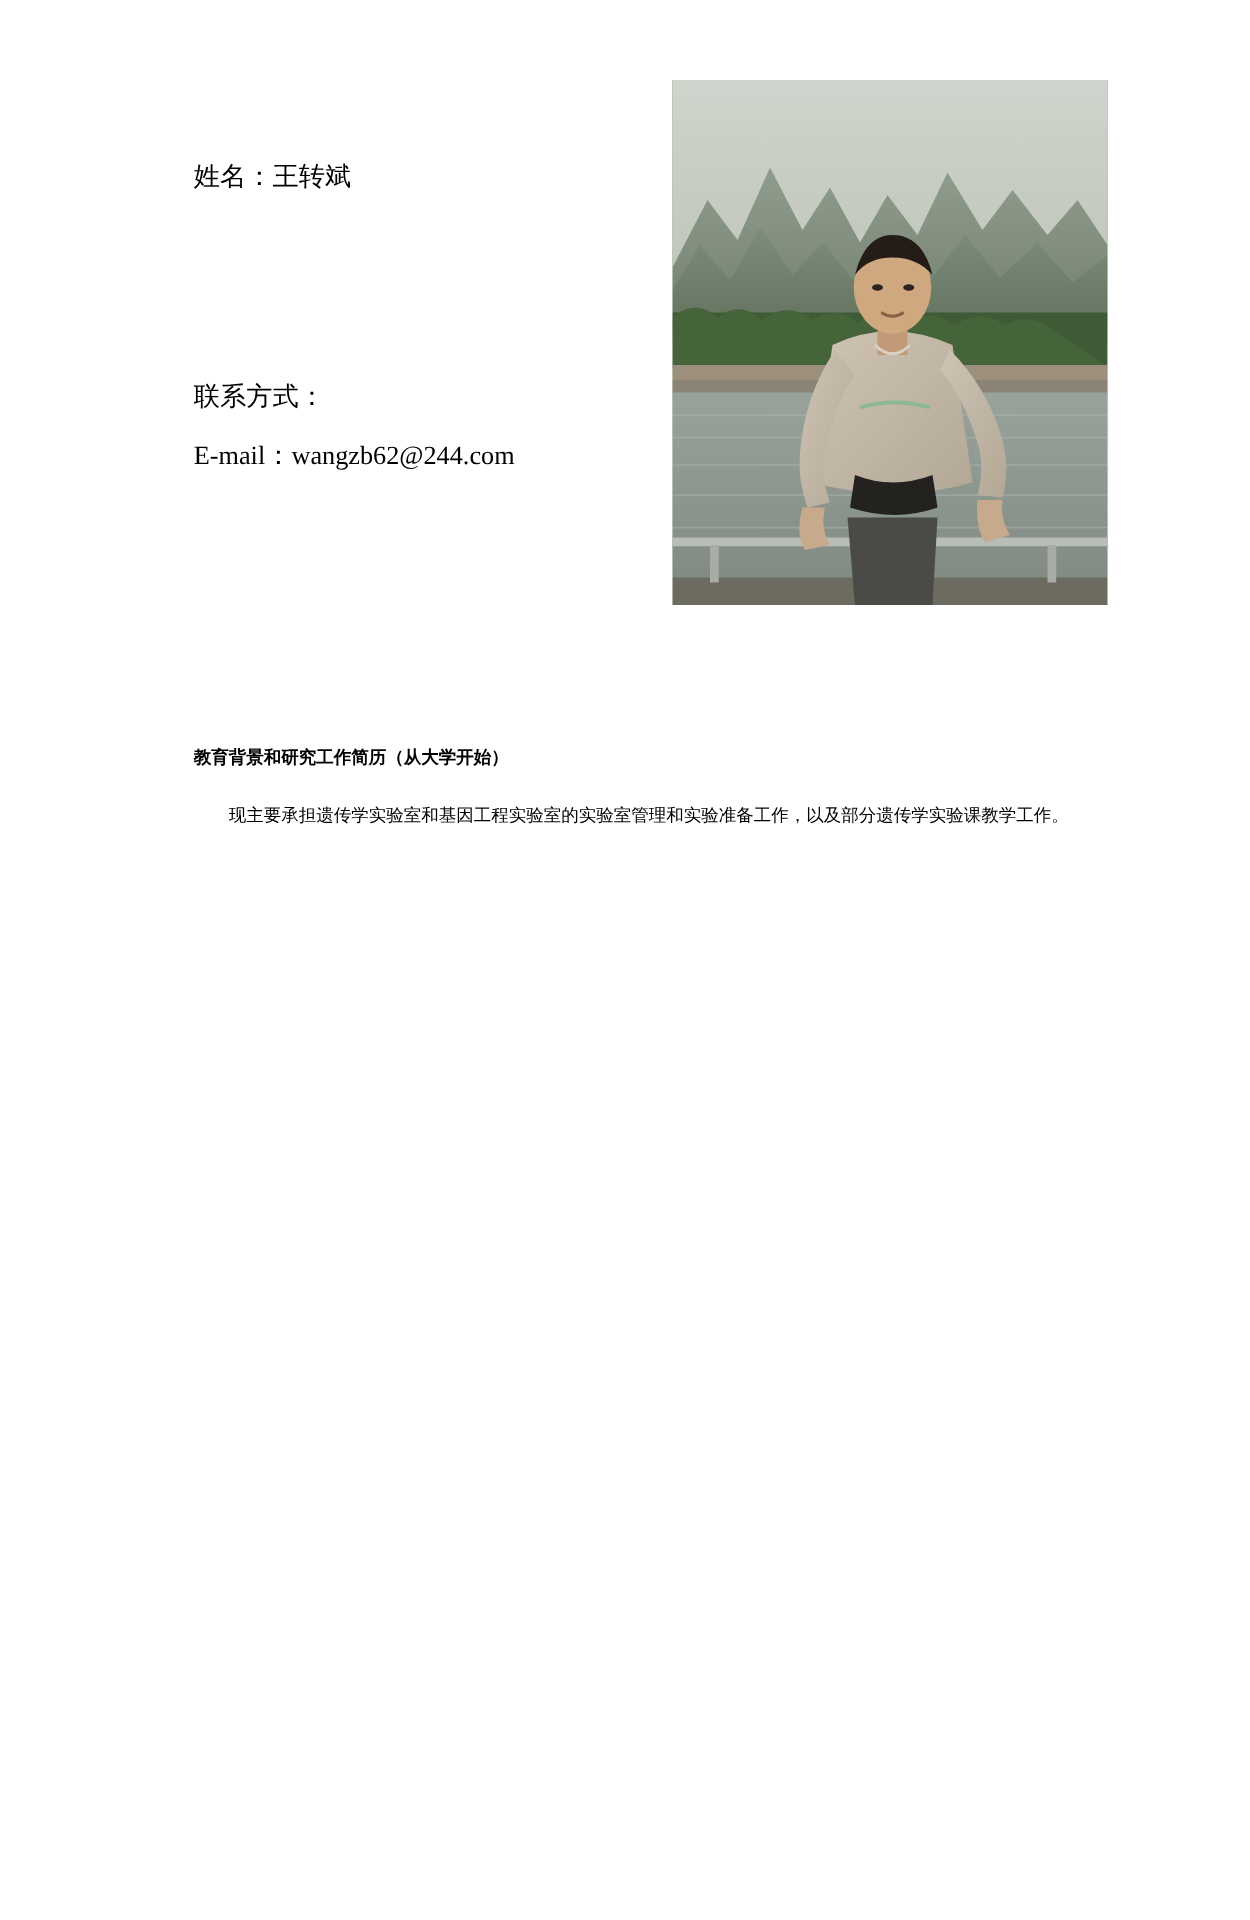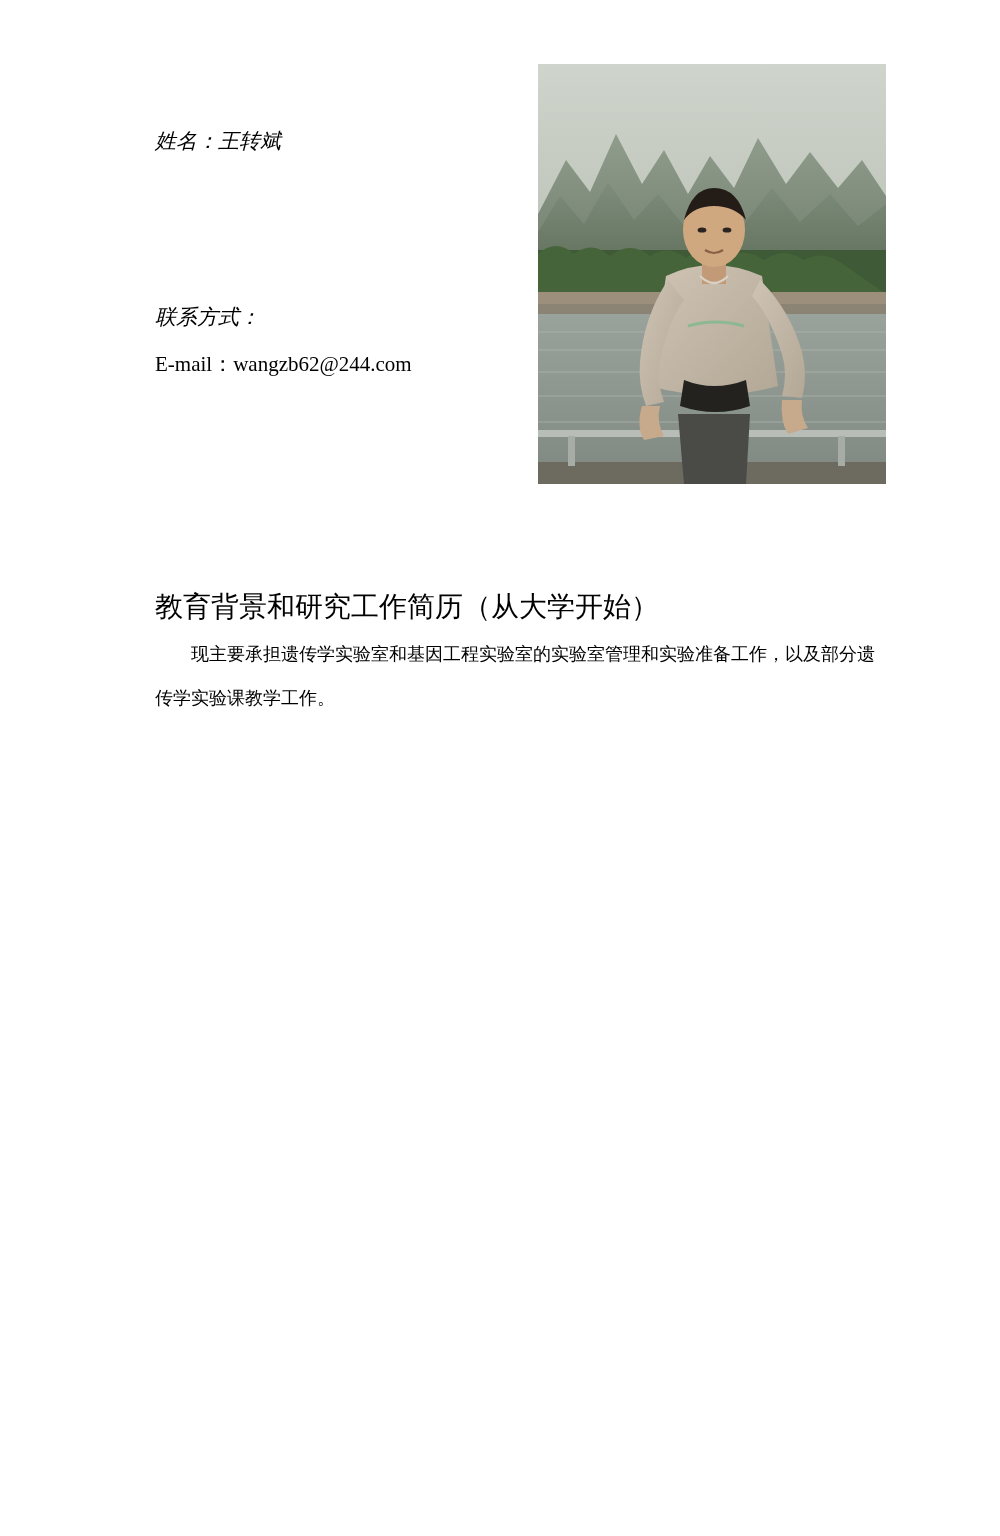--- a/index.html
+++ b/index.html
@@ -38,42 +38,42 @@
     position: absolute;
     left: 155px;
     top: 118px;
     width: 370px;
   }
   .line {
     font-size: 21px;
     line-height: 47px;
     white-space: nowrap;
   }
-  .line.cn { font-family: "Liberation Serif", "DejaVu Serif", serif; font-style: italic; }
+  .line.cn { font-family: "Liberation Serif", "DejaVu Serif", serif; }
   .contact-block {
     position: absolute;
     left: 155px;
     top: 294px;
     width: 400px;
   }
 
   
   .section {
     position: absolute;
     left: 155px;
     width: 720px;
   }
   .section-title {
-    font-size: 28px;
-    font-weight: normal;
+    font-size: 14px;
+    font-weight: bold;
     line-height: 34px;
     margin-bottom: 8px;
   }
   .para {
-    font-size: 18px;
+    font-size: 14px;
     line-height: 44px;
     text-align: justify;
     text-justify: inter-ideograph;
     text-indent: 2em;
   }
   #edu-section { top: 590px; }
   #research-section { top: 903px; }
 </style>
 </head>
 <body>

